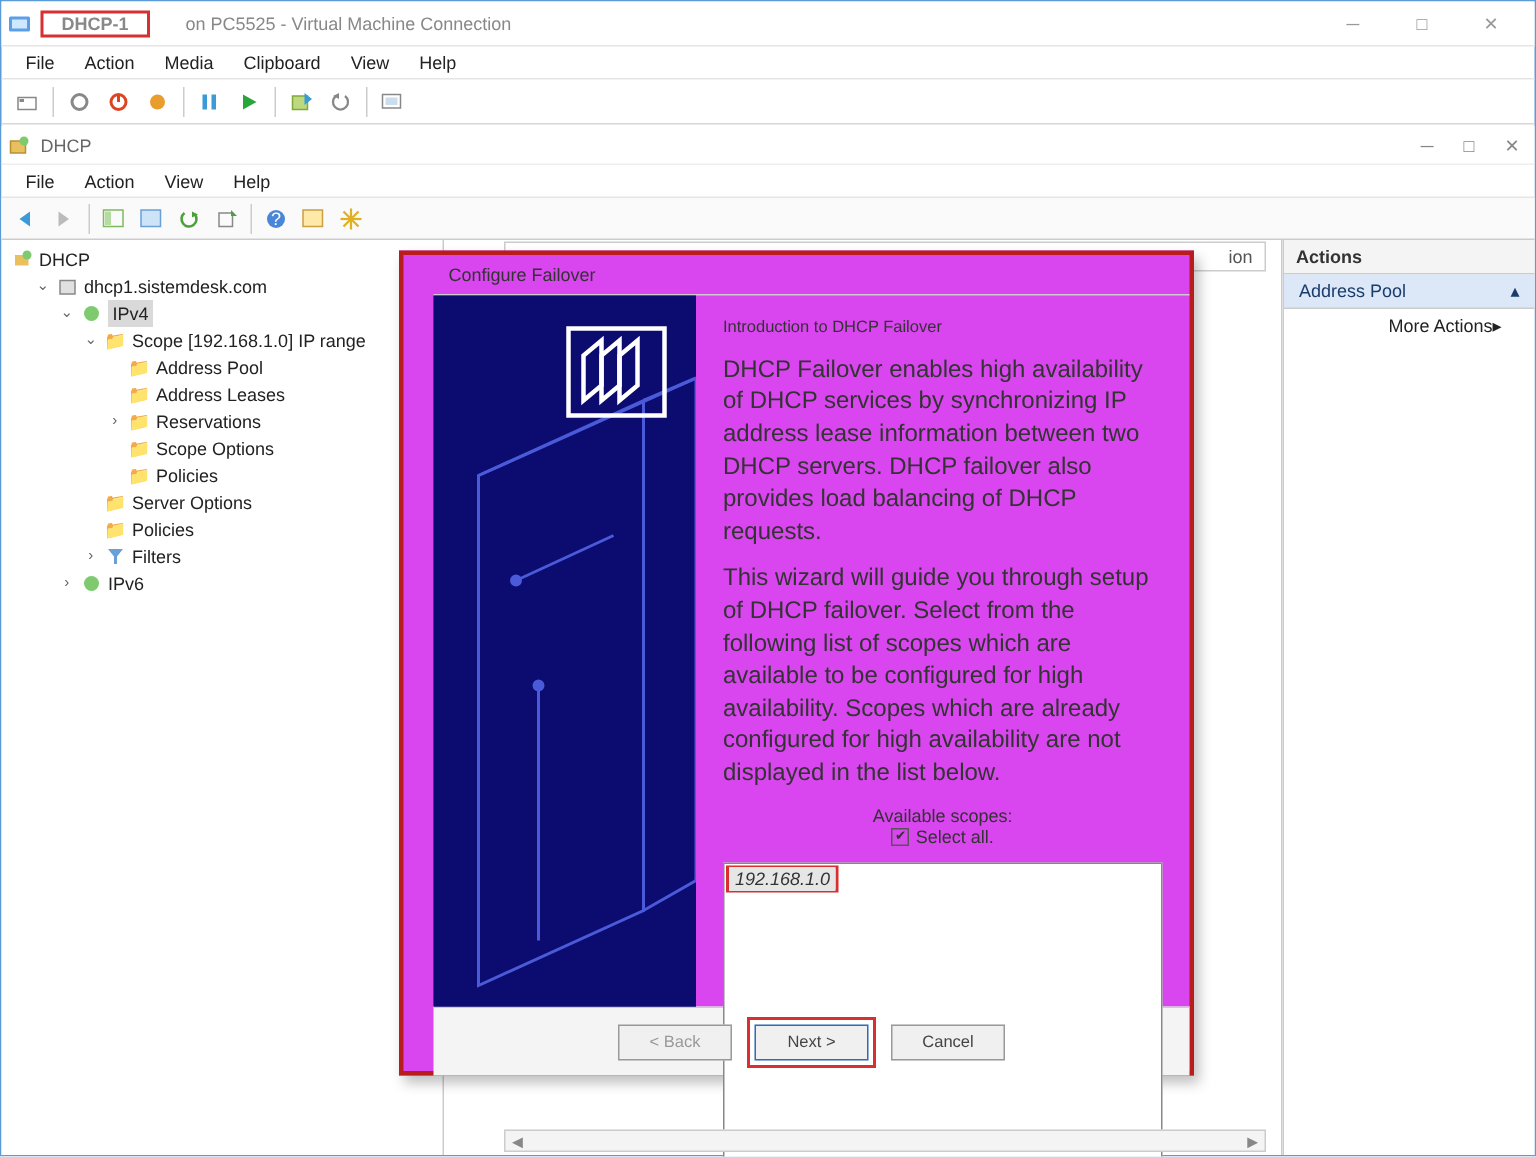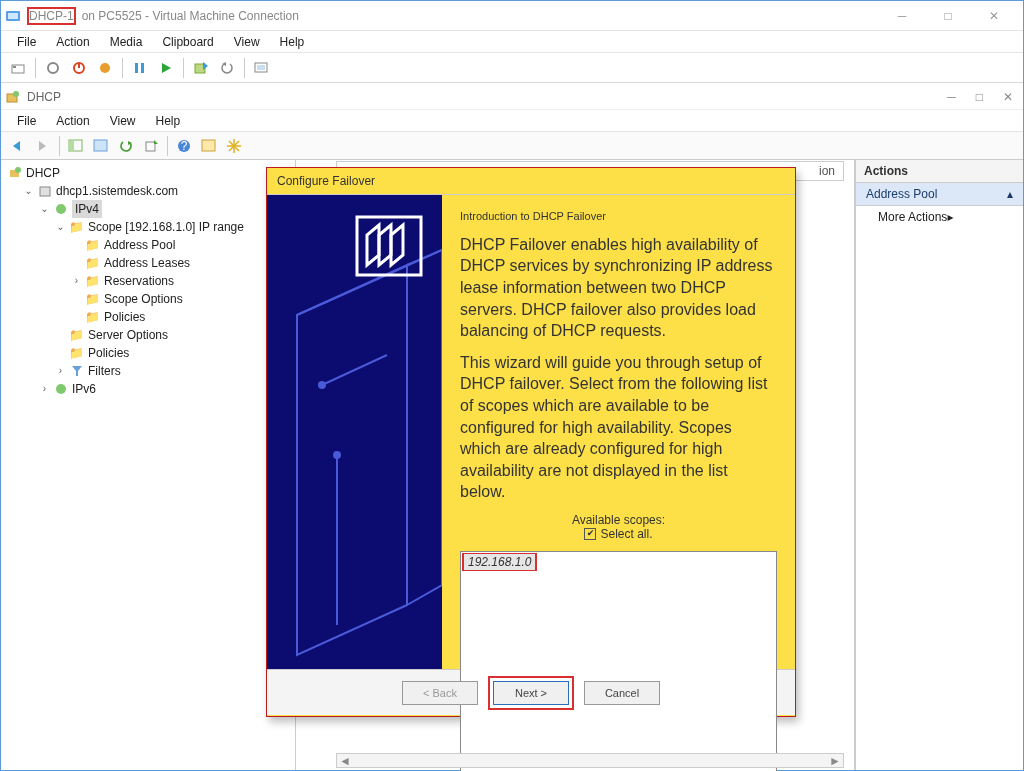--- a/index.html
+++ b/index.html
@@ -5,21 +5,21 @@
 * { box-sizing: border-box; margin: 0; padding: 0; font-family: "Segoe UI", Tahoma, sans-serif; font-size: 12px; }
 body { background: #fff; width: 1024px; height: 771px; overflow: hidden; position: relative; }
 
 
 .vm-window { border: 1px solid #5a9bd8; position: absolute; inset: 0; }
 .vm-titlebar { height: 30px; background: #fff; display:flex; align-items:center; justify-content:space-between; padding:0 6px 0 4px; border-bottom:1px solid #e5e5e5; }
 .vm-title-left { display:flex; align-items:center; gap:6px; color:#888; }
 .vm-title-left .app-icon { width:16px; height:16px; }
 .vm-win-controls { display:flex; gap:0; }
 .vm-win-controls div { width:46px; height:28px; display:flex; align-items:center; justify-content:center; color:#999; }
-.red-box { border:2px solid #d83030; padding:0 0; margin-right:0;}
+.red-box { border:2px solid #d83030; padding:0 12px; margin-right:18px;font-weight:bold;}
 .vm-menu { height:22px; display:flex; align-items:center; gap:0; padding:0 6px; border-bottom:1px solid #e5e5e5; }
 .vm-menu span { padding:2px 10px; color:#222; cursor:default; }
 .vm-toolbar { height:30px; display:flex; align-items:center; gap:4px; padding:0 6px; border-bottom:1px solid #d7d7d7; }
 .vm-toolbar .tb-btn { width:22px; height:22px; display:flex; align-items:center; justify-content:center; border-radius:2px; }
 .tb-sep { width:1px; height:20px; background:#ccc; margin:0 2px; }
 
 
 .inner-window { position:absolute; top:83px; left:0; right:0; bottom:0; background:#fff; }
 .inner-titlebar { height:26px; display:flex; align-items:center; justify-content:space-between; padding:0 10px 0 4px; border-bottom:1px solid #eee; color:#666; }
 .inner-title-left { display:flex; align-items:center; gap:6px; }
@@ -42,24 +42,24 @@
 .tree .sel { background:#d9d9d9; padding:0 3px; }
 
 .center-panel { flex:1; position:relative; border-right:1px solid #ccc; background:#fff; }
 .center-header { position:absolute; top:1px; left:40px; right:10px; height:20px; border:1px solid #ccc; display:flex; color:#555; padding:2px 8px; }
 .center-header span { flex:1; }
 .center-scroll { position:absolute; bottom:2px; left:40px; right:10px; height:15px; border:1px solid #ccc; background:#f4f4f4; display:flex; justify-content:space-between; color:#888; padding:0 2px; font-size:10px; align-items:center; }
 
 .actions-panel { width:168px; border-left:1px solid #ccc; padding:0; }
 .actions-header { background:#f4f4f4; padding:4px 8px; font-weight:600; border-bottom:1px solid #ccc; color:#333; }
 .actions-sub { background:#dce8f7; padding:4px 10px; display:flex; justify-content:space-between; border-bottom:1px solid #ccc; color:#1a3c6b; }
-.actions-item { padding:4px 22px; display:flex; justify-content:flex-start; color:#222; }
-
-
-.dialog { position:absolute; top:7px; left:-30px; width:530px; height:550px; background:#fde047; border:1px solid #b91c1c; box-shadow:3px 5px 8px rgba(0,0,0,0.25); }
+.actions-item { padding:4px 22px; display:flex; justify-content:flex-end; color:#222; }
+
+
+.dialog { position:absolute; top:7px; left:-30px; width:530px; height:550px; background:#d946ef; border:3px solid #b91c1c; box-shadow:3px 5px 8px rgba(0,0,0,0.25);padding-left:20px; }
 .dialog-title { padding:6px 10px; font-size:12px; color:#333; }
 .dialog-body { display:flex; height:475px; border-top:1px solid #ccc; }
 .wizard-banner { width:175px; background:#0b0b70; position:relative; overflow:hidden; }
 .wizard-banner svg { position:absolute; top:0; left:0; }
 .wizard-content { flex:1; padding:14px 18px 10px 18px; color:#333; font-size:11px; }
 .wizard-content p { margin-bottom:10px; line-height:1.35; font-size:16px;}
 .scope-row { display:flex; align-items:center; justify-content:flex-end; margin-top:6px;flex-direction:column; }
 .scope-list { border:1px solid #888; height:221px; margin-top:10px; background:#fff; font-size:11px;font-style:italic; }
 .scope-list .scope-item { padding:1px 4px; background:#e6e6e6; }
 .scope-red { border:2px solid #d83030; display:inline-block; padding:0; margin:1px; }

